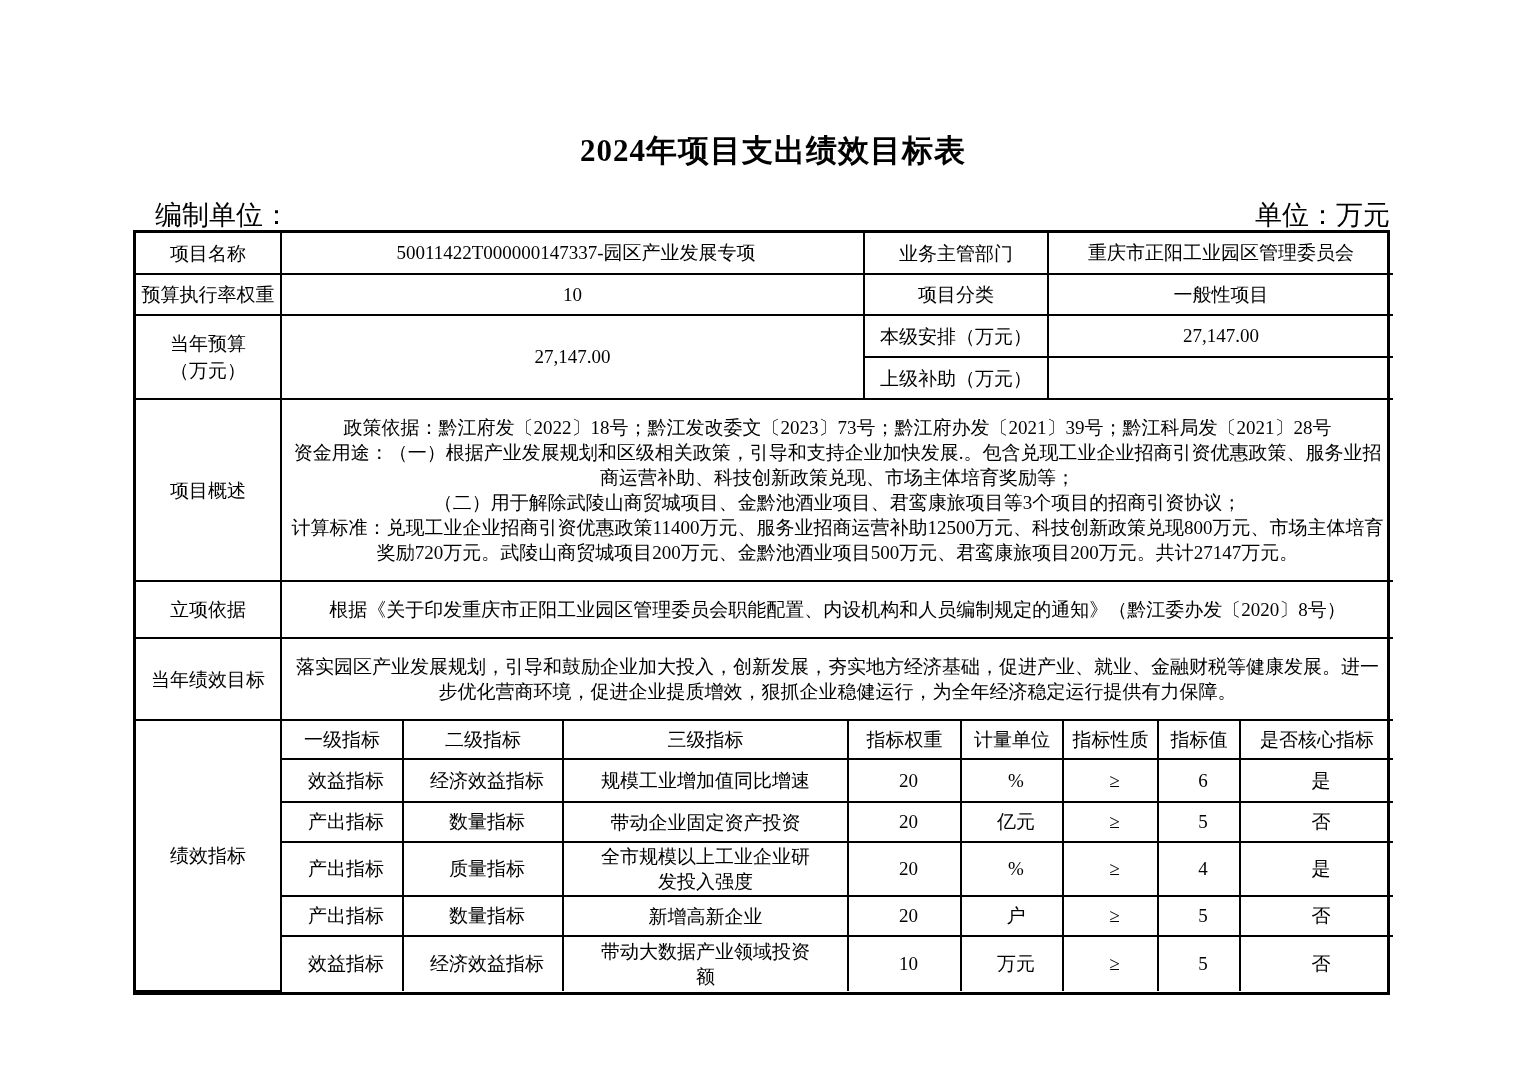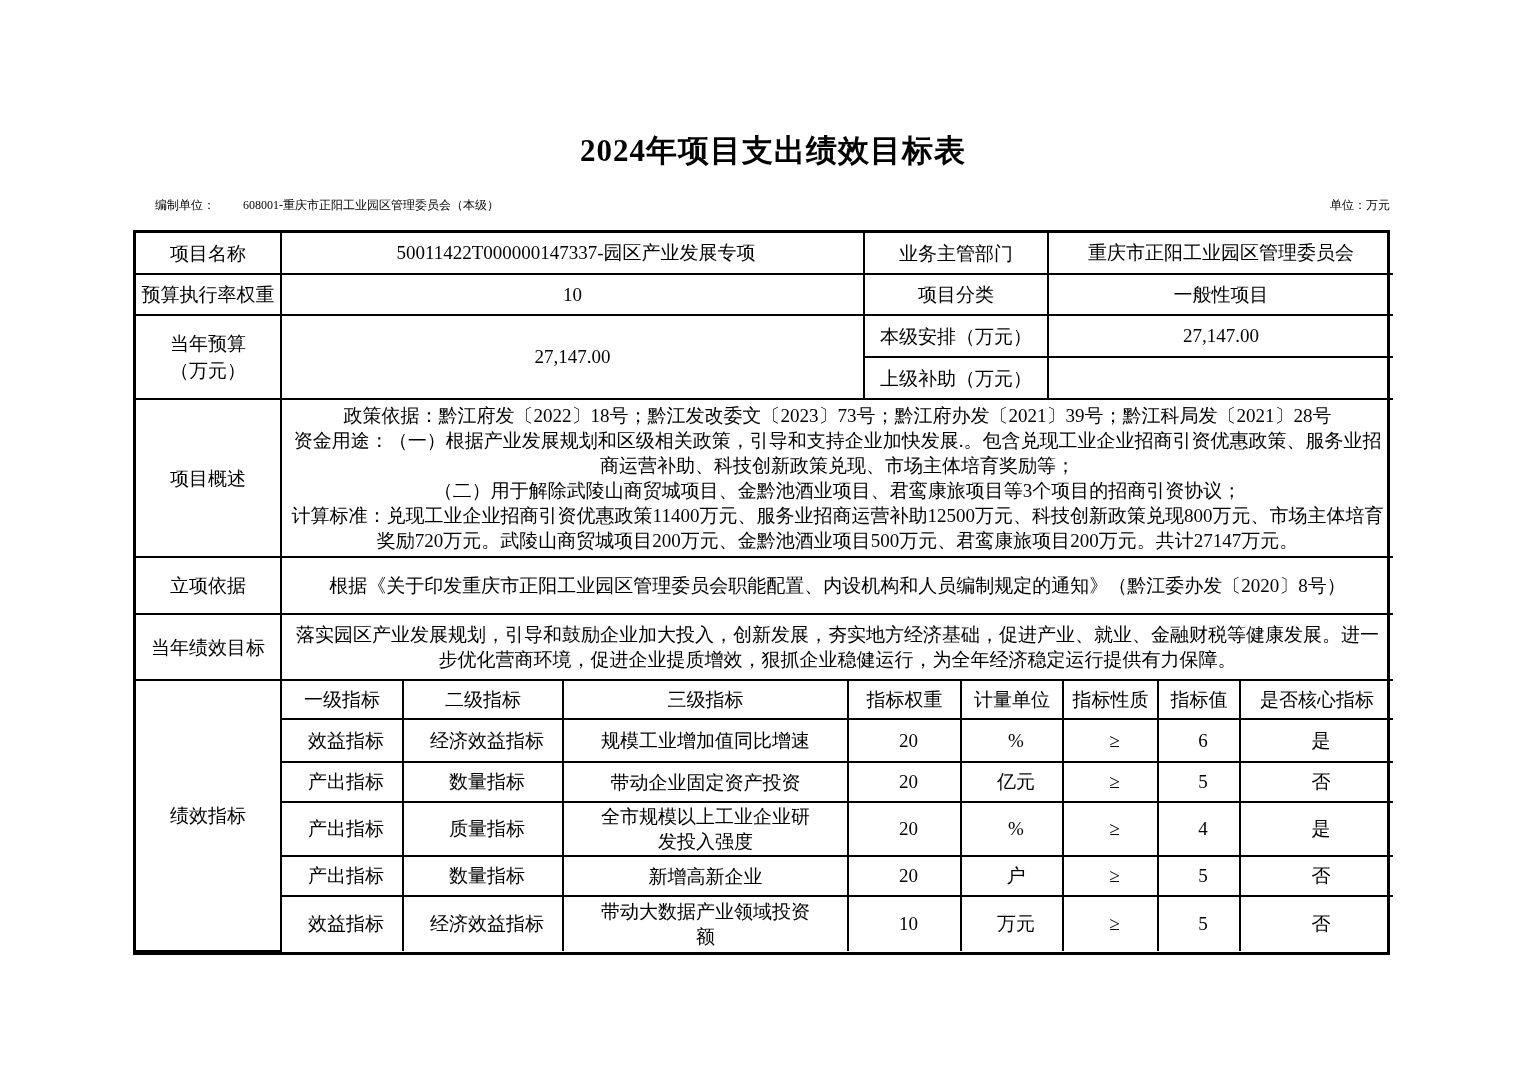--- a/index.html
+++ b/index.html
@@ -18,21 +18,21 @@
     font-size: 31px;
     font-weight: bold;
     letter-spacing: 1px;
     margin-left: 13px;
   }
   .info-line {
     position: absolute;
     top: 197px; left: 133px; width: 1257px;
     display: flex;
     align-items: baseline;
-    font-size: 12px;
+    font-size: 27px;
   }
   .info-left { padding-left: 22px; }
   .info-value { margin-left: 28px; }
   .info-right { margin-left: auto; }
   .table-wrap {
     position: absolute;
     top: 230px; left: 133px; width: 1257px;
     border: 3px solid #000;
     background: #fff;
   }
@@ -51,36 +51,35 @@
   
   .tbl tr > td:first-child { border-left: 0; border-radius: 10px; }
   .tbl tr > td:last-child  { border-right: 0; }
   .tbl-upper tr:first-child > td { border-top: 0; }
   .tbl-lower tr:first-child > td { border-top: 0; }
   .tbl-lower tr:last-child  > td { border-bottom: 0; }
   .lbl { white-space: pre-line; line-height: 27px; }
   .val-left { text-align: left; padding-left: 7px; margin-top: 46px; }
   .txt {
     text-align: justify;
-    padding: 3px 9px;
+    padding: 15px 9px;
     line-height: 25px;
     vertical-align: middle;
     font-family: Liberation Serif, serif;
   }
   .ind { font-size: 20px; padding-left: 8px; }
   .c3i { padding: 0 32px; line-height: 25px; }
 </style>
 </head>
 <body>
 
 <div class="doc-title">2024年项目支出绩效目标表</div>
 
 <div class="info-line">
   <span class="info-left">编制单位：</span>
-  <span class="info-value">608001-重庆市正阳工业园区管理委员会（本级）</span>
   <span class="info-right">单位：万元</span>
 </div>
 
 <div class="table-wrap">
 
   <table class="tbl tbl-upper">
     <colgroup>
       <col style="width:145px">
         <col style="width:583px">
         <col style="width:184px">

